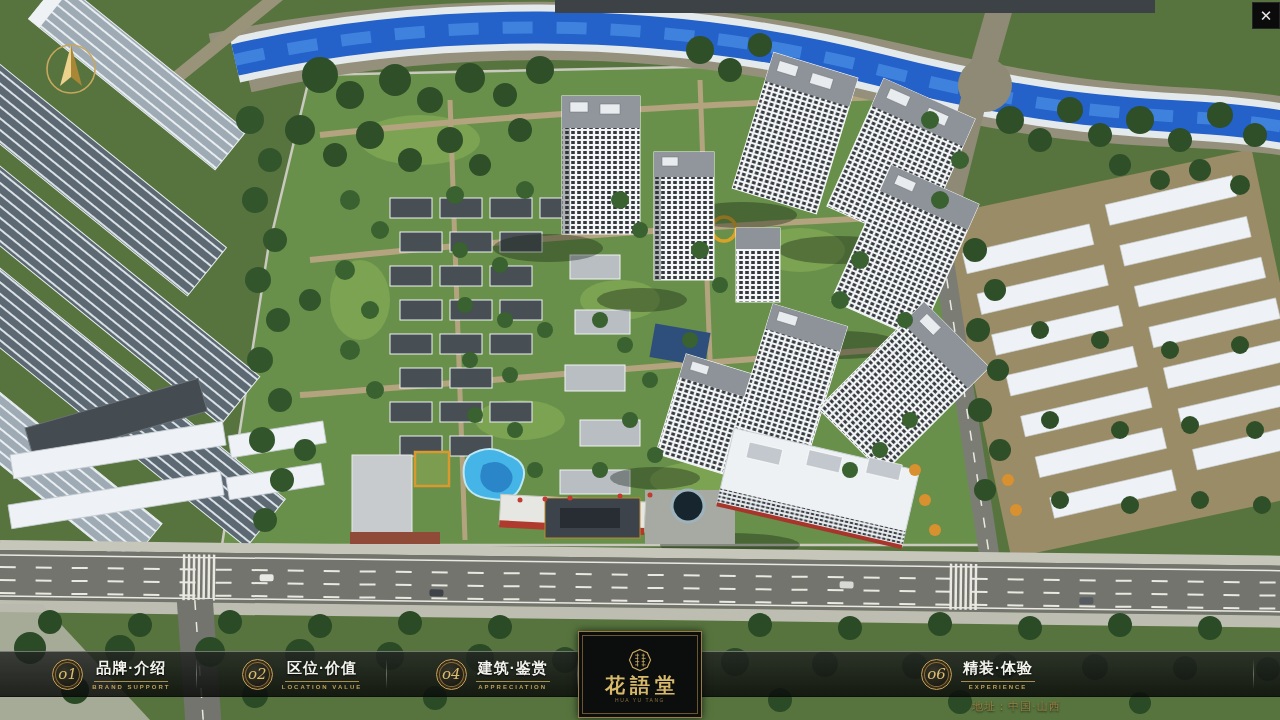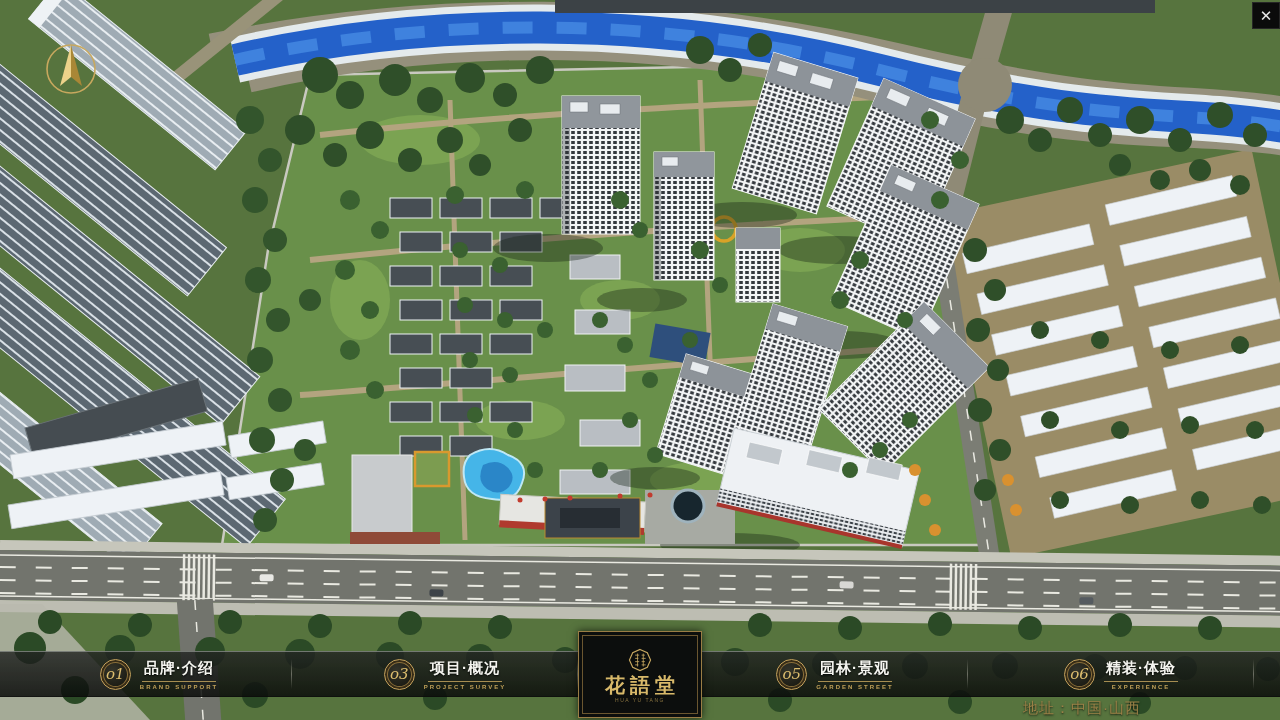--- a/index.html
+++ b/index.html
@@ -37,22 +37,22 @@
   .en{margin-top:2px;font-size:6px;font-weight:bold;color:#bfa058;letter-spacing:2px;white-space:nowrap;}
   
   .logo-box{position:absolute;left:578px;top:631px;width:124px;height:87px;z-index:5;
     background:#0c0e0d;border:1px solid #9a7d45;box-sizing:border-box;
     box-shadow:inset 0 0 0 3px #0c0e0d,inset 0 0 0 4px #6b5630,0 0 8px rgba(0,0,0,.7);
     display:flex;flex-direction:column;align-items:center;justify-content:center;gap:2px;}
   .logo-title{color:#d8b96a;font-family:"DejaVu Serif",serif;font-weight:bold;
     font-size:20px;letter-spacing:5px;text-indent:5px;line-height:1;}
   .logo-caption{color:#8a7440;font-size:5px;letter-spacing:1.5px;}
   
-  .address{position:absolute;left:1023px;top:699px;z-index:5;color:#9b8147;
-    font-size:15px;letter-spacing:1px;text-shadow:0 1px 2px rgba(0,0,0,.8);}
+  .address{position:absolute;left:972px;top:699px;z-index:5;color:#9b8147;
+    font-size:11px;letter-spacing:1px;text-shadow:0 1px 2px rgba(0,0,0,.8);}
 </style>
 </head>
 <body>
 
 <div id="stage">
 
   <div class="scene">
   <svg width="1280" height="720" viewBox="0 0 1280 720">
     <defs>
       <pattern id="pw" width="6" height="5" patternUnits="userSpaceOnUse">
@@ -509,38 +509,38 @@
         <div class="badge">
             <span>o1</span>
           </div>
         <div class="labels">
             <div class="cn">品牌·介绍</div>
         <div class="en">BRAND SUPPORT</div>
           </div>
       </div>
       <div class="menu-item">
         <div class="badge">
-            <span>o3</span>
+            <span>o2</span>
           </div>
         <div class="labels">
-            <div class="cn">项目·概况</div>
-        <div class="en">PROJECT SURVEY</div>
+            <div class="cn">区位·价值</div>
+        <div class="en">LOCATION VALUE</div>
+          </div>
+      </div>
+      <div class="menu-item">
+        <div class="badge">
+            <span>o4</span>
+          </div>
+        <div class="labels">
+            <div class="cn">建筑·鉴赏</div>
+        <div class="en">APPRECIATION</div>
           </div>
       </div>
     </div>
     <div class="nav-zone right">
-      <div class="menu-item">
-        <div class="badge">
-            <span>o5</span>
-          </div>
-        <div class="labels">
-            <div class="cn">园林·景观</div>
-        <div class="en">GARDEN STREET</div>
-          </div>
-      </div>
       <div class="menu-item">
         <div class="badge">
             <span>o6</span>
           </div>
         <div class="labels">
             <div class="cn">精装·体验</div>
         <div class="en">EXPERIENCE</div>
           </div>
       </div>
     </div>

